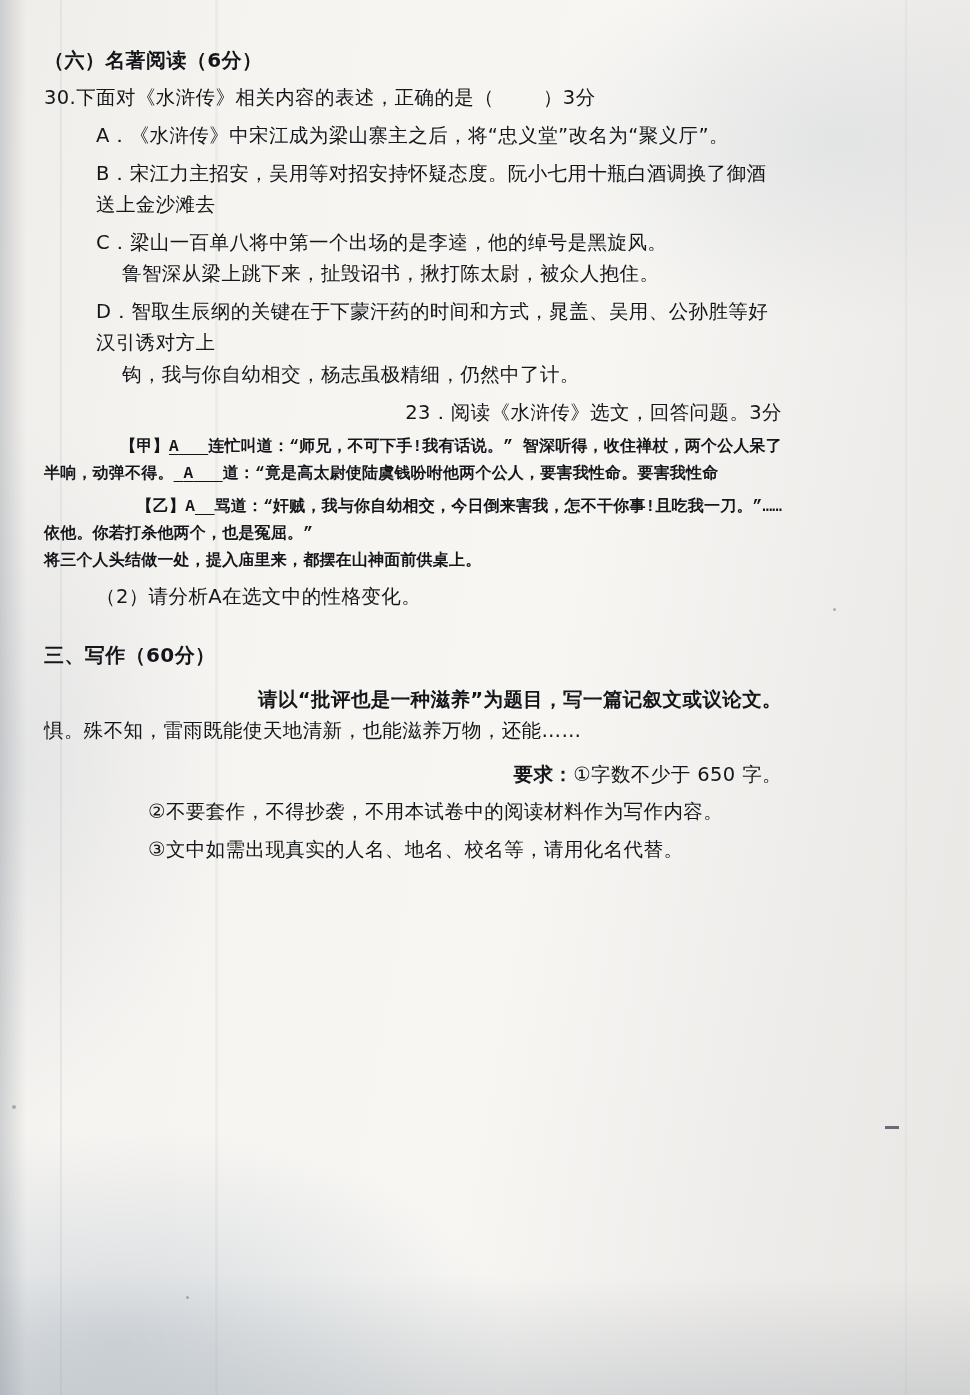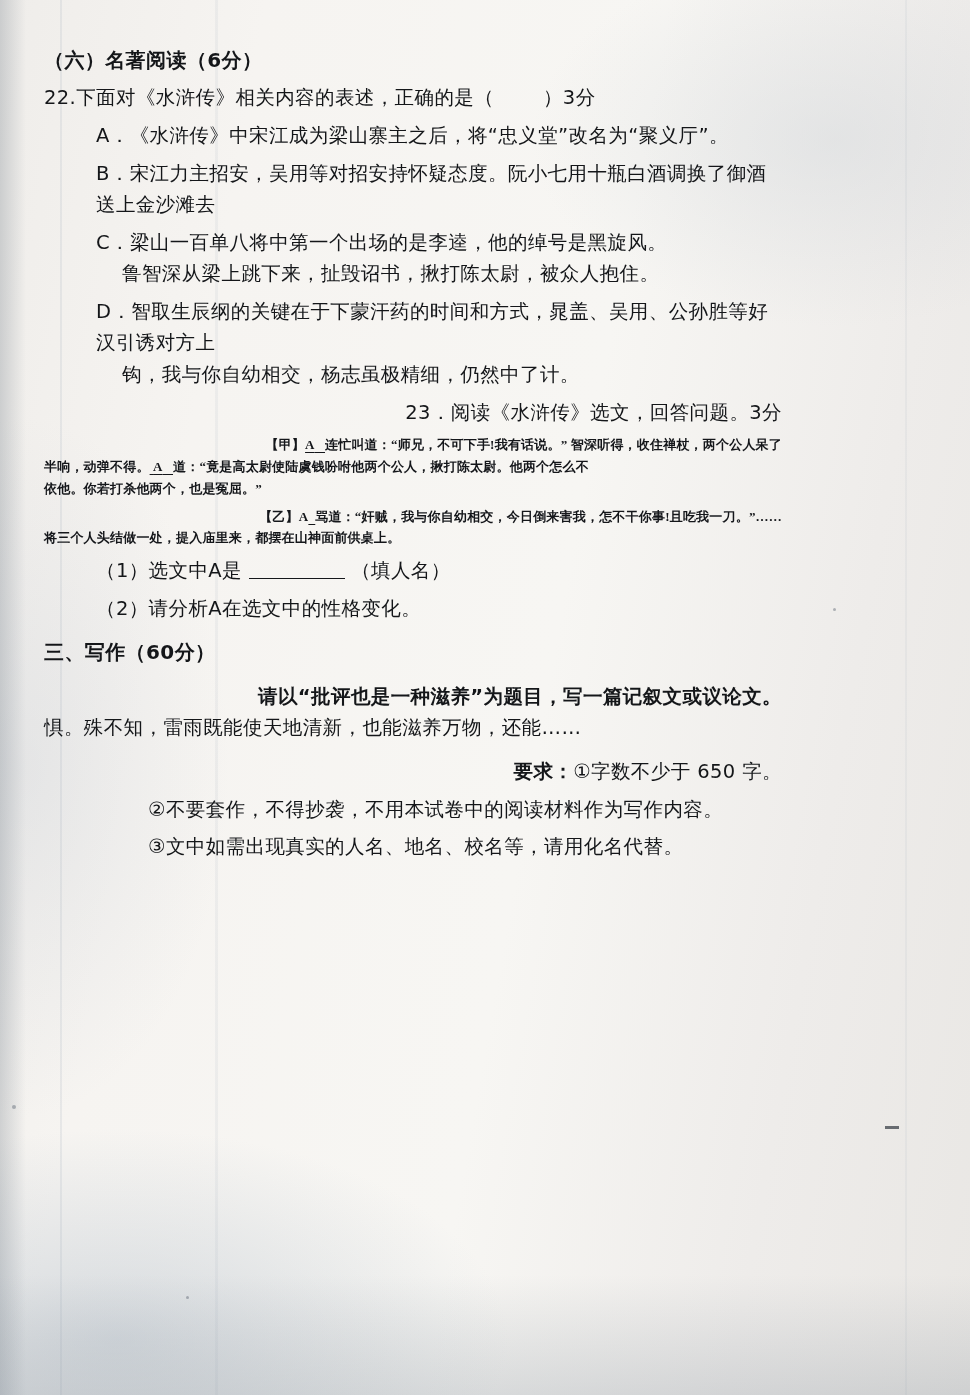--- a/index.html
+++ b/index.html
@@ -60,26 +60,26 @@
     color:#141619;
   }
   .heading{ font-weight:700; font-size:20px; }
   .bold{ font-weight:700; }
   .indent1{ padding-left:26px;text-align:right; }
   .indent2{ padding-left:52px; }
   .indent3{ padding-left:78px; }
   .indent4{ padding-left:104px; }
   .gap-s{ margin-top:6px; }
   .gap-m{ margin-top:12px; }
-  .gap-l{ margin-top:12px; }
+  .gap-l{ margin-top:27px; }
 
   
   .excerpt{
-    font-family:Liberation Serif, serif;
-    font-size:13px;
+    font-family:Liberation Mono, monospace;
+    font-size:16px;
     font-weight:700;
     line-height:1.68;
     letter-spacing:0.2px;
     color:#14161a;
   }
   .ul{ text-decoration:underline; text-underline-offset:3px; }
   .blank{
     display:inline-block;
     min-width:96px;
     border-bottom:1.6px solid #15171a;
@@ -102,42 +102,41 @@
 
   <div class="speck" style="left:12px;top:1105px;width:4px;height:4px;"></div>
   <div class="speck" style="left:186px;top:1296px;width:3px;height:3px;"></div>
   <div class="dash" style="left:885px;top:1126px;width:14px;height:3px;"></div>
   <div class="speck" style="left:833px;top:608px;width:3px;height:3px;"></div>
 
   <div class="doc">
 
     <div class="line heading">（六）名著阅读（6分）</div>
 
-    <div class="line gap-s"><span>22.下面对《水浒传》相关内容的表述，正确的是（</span><span class="paren-blank">&nbsp;&nbsp;&nbsp;&nbsp;</span><span>）3分</span></div>
+    <div class="line gap-s"><span>30.下面对《水浒传》相关内容的表述，正确的是（</span><span class="paren-blank">&nbsp;&nbsp;&nbsp;&nbsp;</span><span>）3分</span></div>
 
     <div class="line indent2 gap-s"><span>A．</span><span>《水浒传》中宋江成为梁山寨主之后，将“忠义堂”改名为“聚义厅”。</span></div>
 
     <div class="line indent2 gap-s"><span>B．</span><span>宋江力主招安，吴用等对招安持怀疑态度。阮小七用十瓶白酒调换了御酒送上金沙滩去</span></div>
     <div class="line indent2 gap-s"><span>C．</span><span>梁山一百单八将中第一个出场的是李逵，他的绰号是黑旋风。</span></div>
 
     <div class="line indent3">鲁智深从梁上跳下来，扯毁诏书，揪打陈太尉，被众人抱住。</div>
 
     <div class="line indent2 gap-s"><span>D．</span><span>智取生辰纲的关键在于下蒙汗药的时间和方式，晁盖、吴用、公孙胜等好汉引诱对方上</span></div>
     <div class="line indent3">钩，我与你自幼相交，杨志虽极精细，仍然中了计。</div>
 
     <div class="line indent1 gap-s">23．阅读《水浒传》选文，回答问题。3分</div>
 
     <div class="excerpt indent1 gap-s"><span class="bold">【甲】</span><span class="ul">A</span><span class="ul">&nbsp;&nbsp;&nbsp;</span><span>连忙叫道：“师兄，不可下手!我有话说。” 智深听得，收住禅杖，两个公人呆了</span></div>
-    <div class="excerpt"><span>半响，动弹不得。</span><span class="ul">&nbsp;</span><span class="ul">A</span><span class="ul">&nbsp;&nbsp;&nbsp;</span><span>道：“竟是高太尉使陆虞钱吩咐他两个公人，揪打陈太尉。他两个怎么不</span></div>
+    <div class="excerpt"><span>半响，动弹不得。</span><span class="ul">&nbsp;</span><span class="ul">A</span><span class="ul">&nbsp;&nbsp;&nbsp;</span><span>道：“竟是高太尉使陆虞钱吩咐他两个公人，要害我性命。要害我性命</span></div>
+    <div class="excerpt indent1 gap-s"><span class="bold">【乙】</span><span>A</span><span class="ul">&nbsp;&nbsp;</span><span>骂道：“奸贼，我与你自幼相交，今日倒来害我，怎不干你事!且吃我一刀。”……</span></div>
+
     <div class="excerpt">依他。你若打杀他两个，也是冤屈。”</div>
-
-    <div class="excerpt indent1 gap-s"><span class="bold">【乙】</span><span>A</span><span class="ul">&nbsp;&nbsp;</span><span>骂道：“奸贼，我与你自幼相交，今日倒来害我，怎不干你事!且吃我一刀。”……</span></div>
     <div class="excerpt">将三个人头结做一处，提入庙里来，都摆在山神面前供桌上。</div>
 
-    <div class="line indent2 gap-s"><span>（1）选文中A是</span>&nbsp;<span class="blank"></span>&nbsp;<span>（填人名）</span></div>
     <div class="line indent2 gap-s">（2）请分析A在选文中的性格变化。</div>
 
     <div class="line heading gap-l">三、写作（60分）</div>
 
     <div class="line indent1 gap-m bold">请以“批评也是一种滋养”为题目，写一篇记叙文或议论文。</div>
 
     <div class="line">惧。殊不知，雷雨既能使天地清新，也能滋养万物，还能……</div>
 
     <div class="line indent1 gap-m"><span class="bold">要求：</span><span>①字数不少于 650 字。</span></div>
     <div class="line indent4 gap-s">②不要套作，不得抄袭，不用本试卷中的阅读材料作为写作内容。</div>

